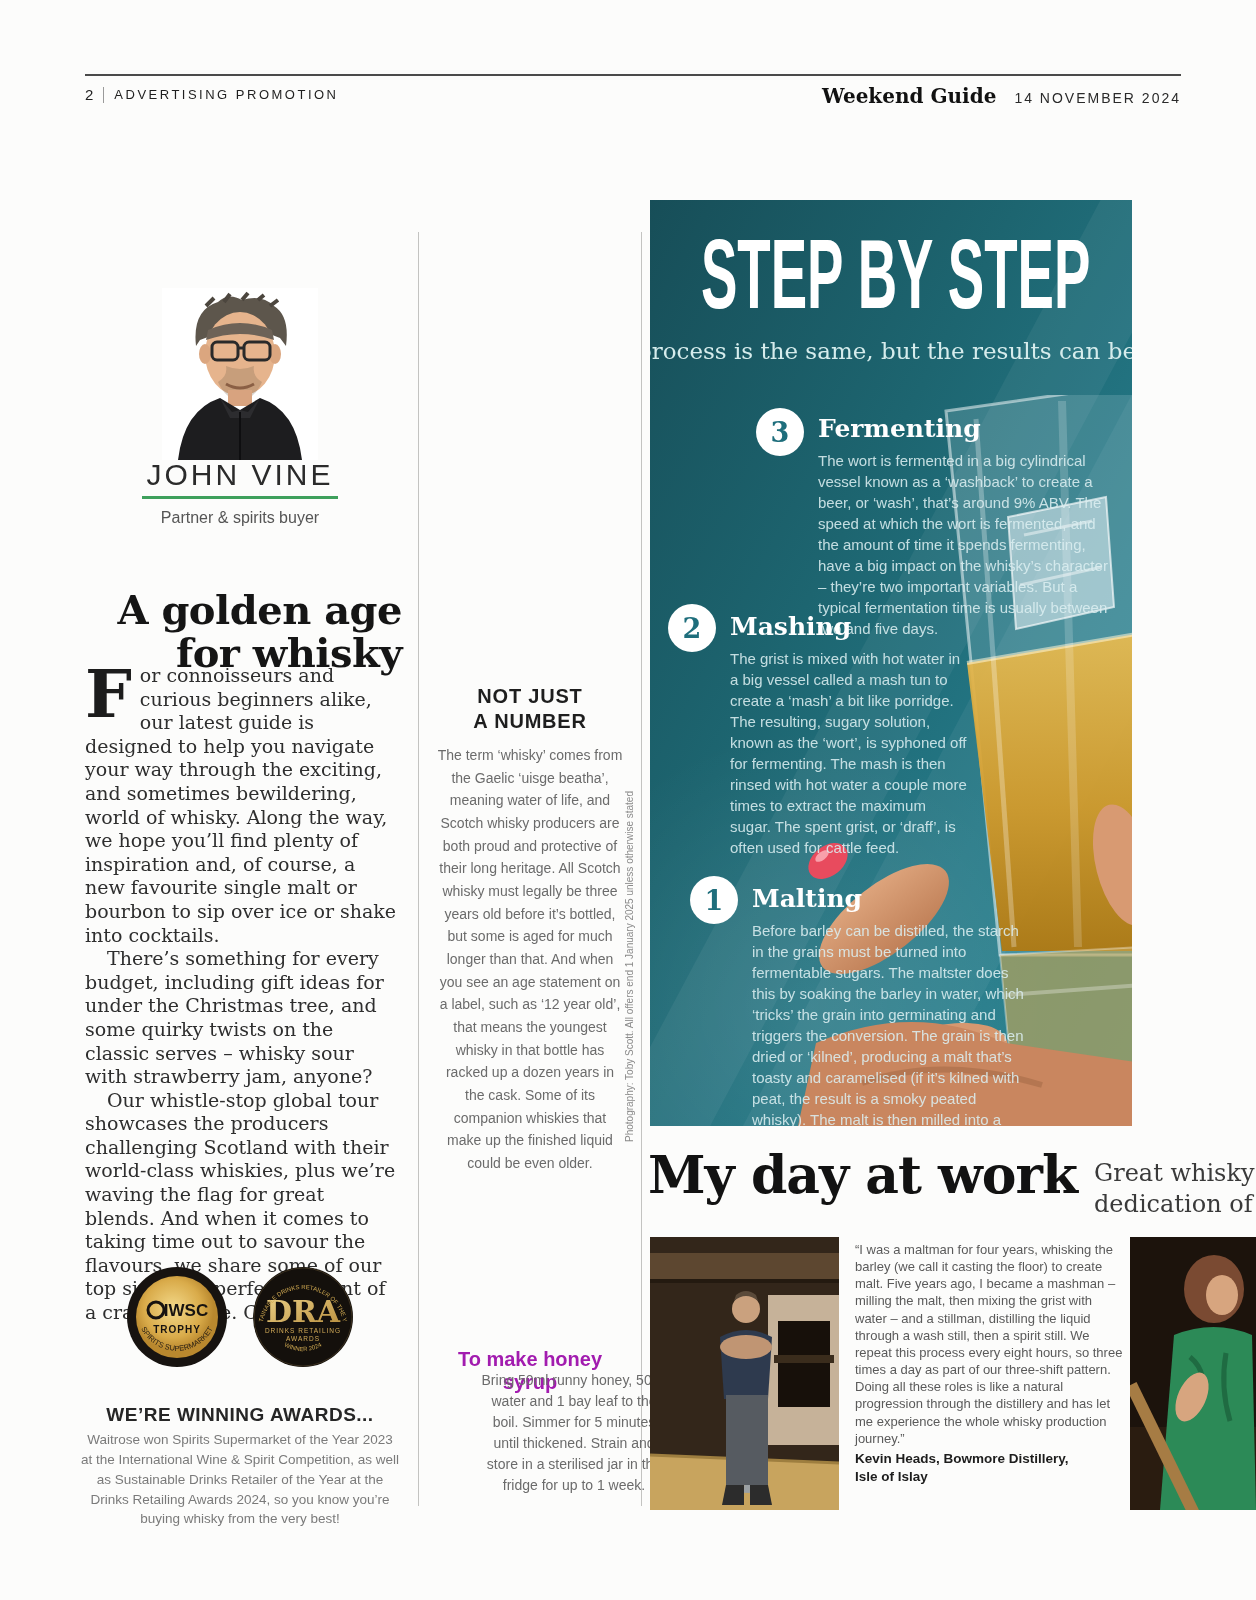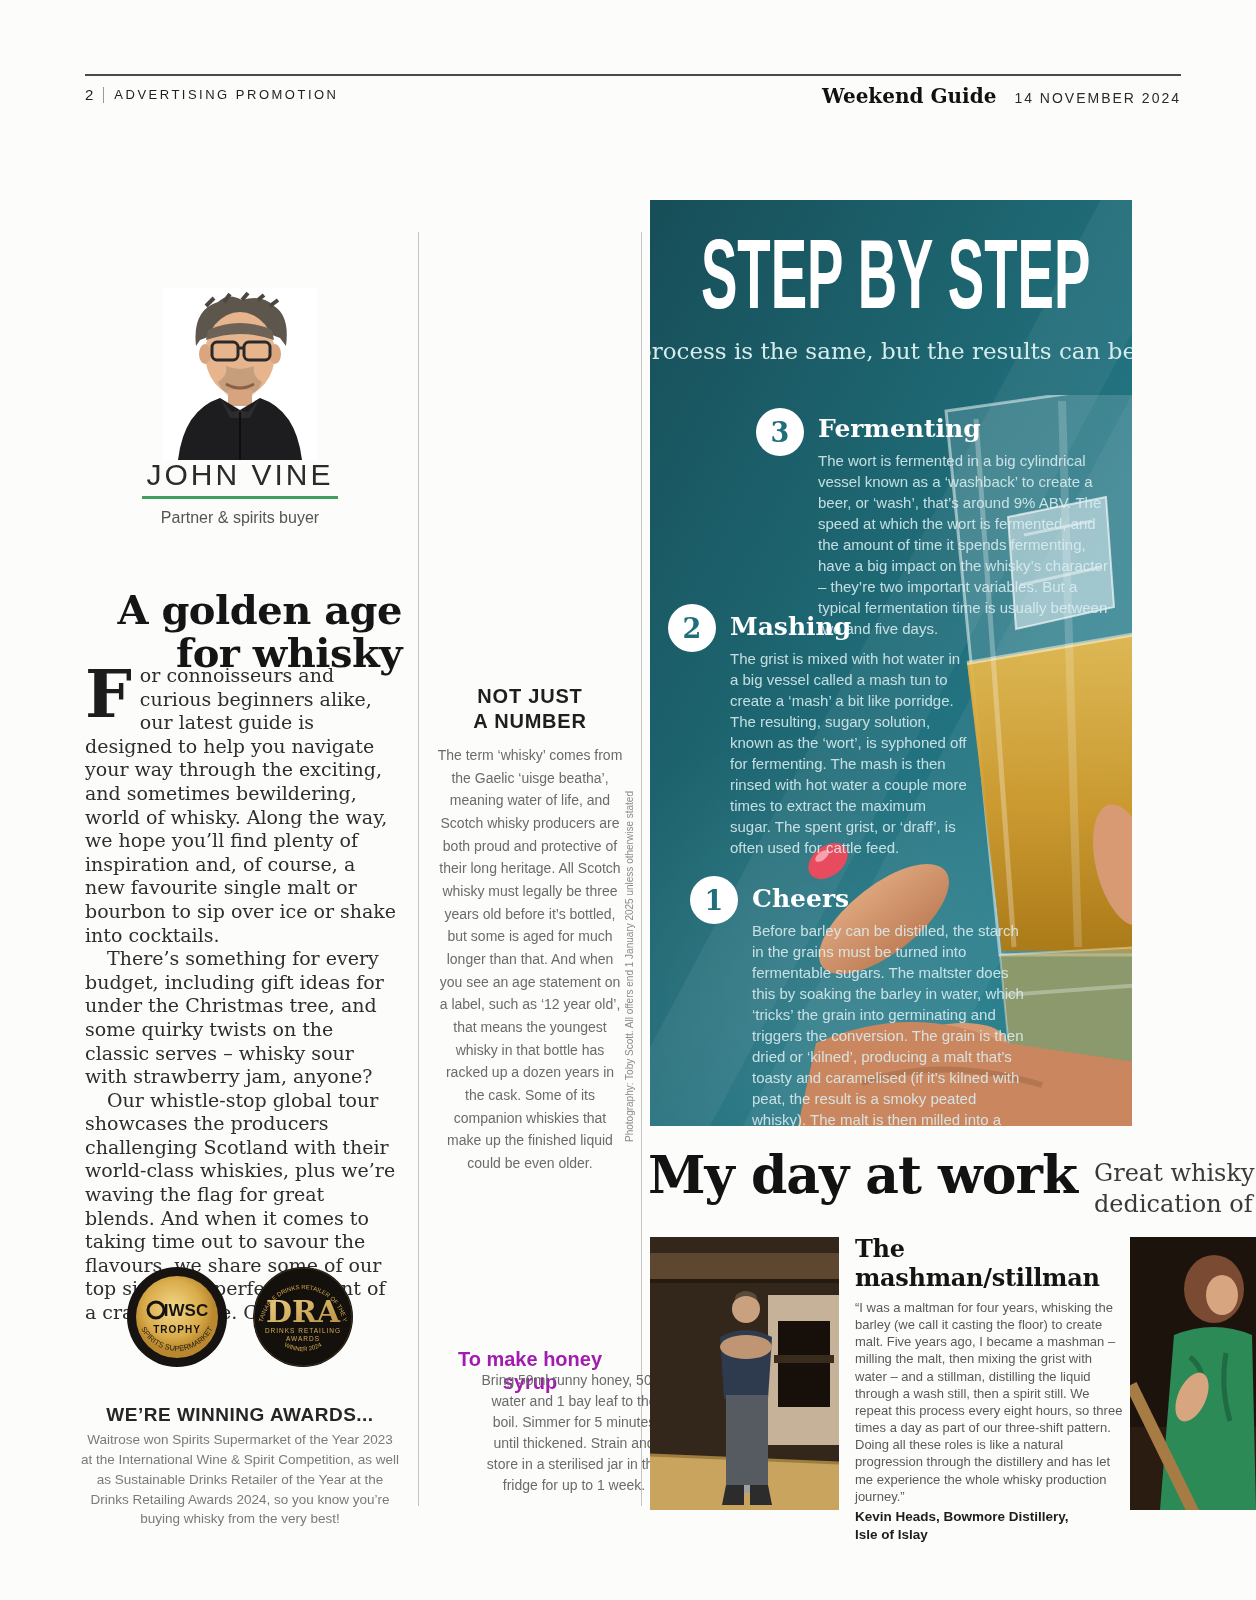--- a/index.html
+++ b/index.html
@@ -258,21 +258,21 @@
     <div class="step st2">
       <div class="step-circle">2</div>
       <div class="step-txt">
         <div class="step-title">Mashing</div>
         <div class="step-body">The grist is mixed with hot water in a big vessel called a mash tun to create a ‘mash’ a bit like porridge. The resulting, sugary solution, known as the ‘wort’, is syphoned off for fermenting. The mash is then rinsed with hot water a couple more times to extract the maximum sugar. The spent grist, or ‘draff’, is often used for cattle feed.</div>
       </div>
     </div>
     <div class="step st1">
       <div class="step-circle">1</div>
       <div class="step-txt">
-        <div class="step-title">Cheers</div>
+        <div class="step-title">Malting</div>
         <div class="step-body">Before barley can be distilled, the starch in the grains must be turned into fermentable sugars. The maltster does this by soaking the barley in water, which ‘tricks’ the grain into germinating and triggers the conversion. The grain is then dried or ‘kilned’, producing a malt that’s toasty and caramelised (if it’s kilned with peat, the result is a smoky peated whisky). The malt is then milled into a floury ‘grist’.</div>
       </div>
     </div>
   </div>
 
   <div class="myday-h">My day at work</div>
   <div class="myday-aside">
     <div>Great whisky</div>
     <div>dedication of</div>
   </div>
@@ -292,21 +292,20 @@
       <path d="M84,64 Q96,54 108,64 L106,58 Q96,50 86,58 Z" fill="#5a4a3a"></path>
       <path d="M70,100 Q96,86 122,100 L118,162 L74,162 Z" fill="#2e3a4e"></path>
       <ellipse cx="96" cy="110" rx="26" ry="12" fill="#c09573"></ellipse>
       <rect x="76" y="158" width="42" height="90" fill="#565b61"></rect>
       <path d="M76,248 L94,248 L94,268 L72,268 Z" fill="#2c2c2c"></path>
       <path d="M100,248 L118,248 L122,268 L100,268 Z" fill="#2c2c2c"></path>
     </svg>
   </div>
 
   <div class="profile">
-    <div class="profile-t">The mashman/stillman</div>
     <div class="profile-q">“I was a maltman for four years, whisking the barley (we call it casting the floor) to create malt. Five years ago, I became a mashman – milling the malt, then mixing the grist with water – and a stillman, distilling the liquid through a wash still, then a spirit still. We repeat this process every eight hours, so three times a day as part of our three-shift pattern. Doing all these roles is like a natural progression through the distillery and has let me experience the whole whisky production journey.”</div>
     <div class="profile-a">
       <div>Kevin Heads, Bowmore Distillery,</div>
       <div>Isle of Islay</div>
     </div>
   </div>
 
   <div class="photo-woman">
     <svg width="126" height="273" viewBox="0 0 126 273">
       <rect width="126" height="273" fill="#1c130c"></rect>

